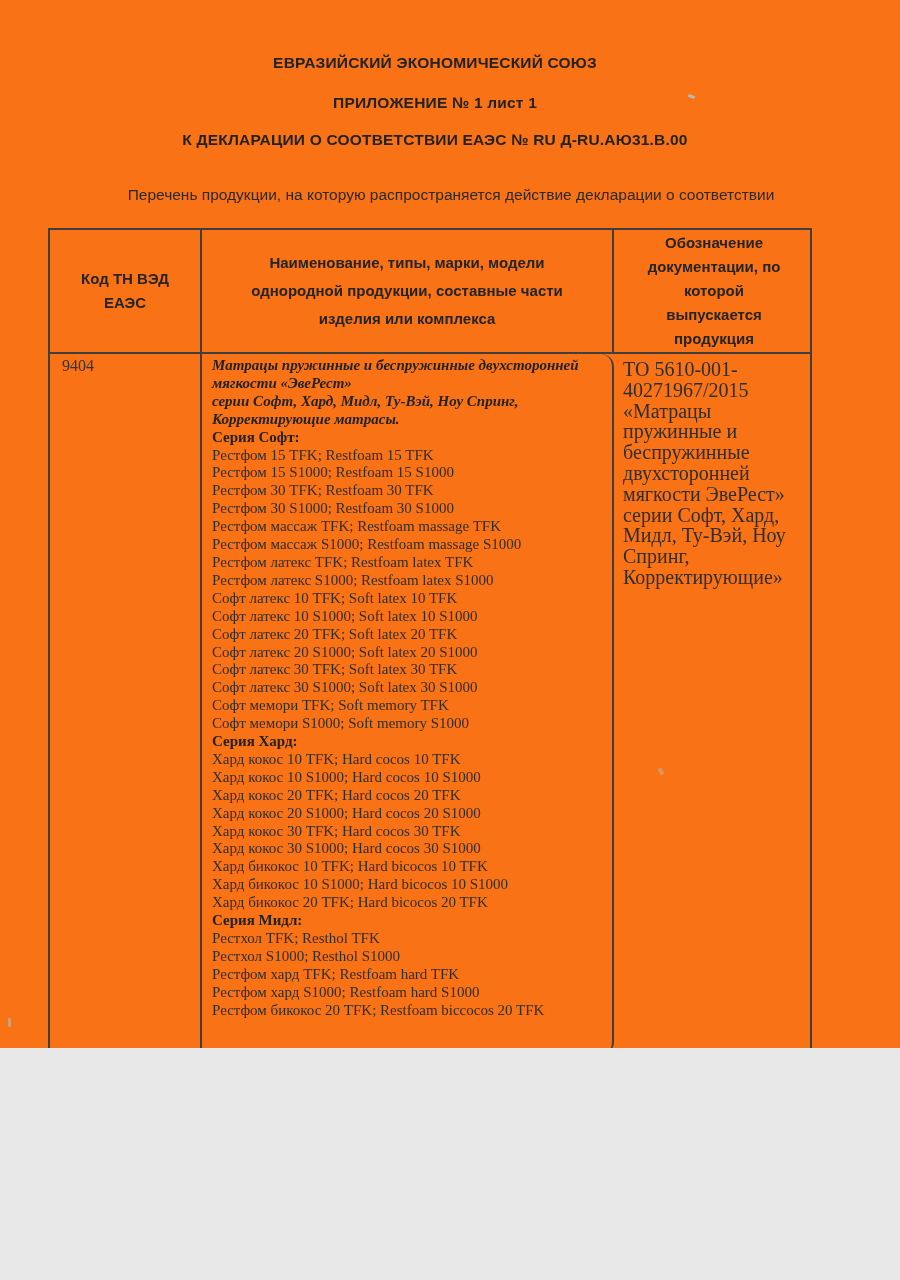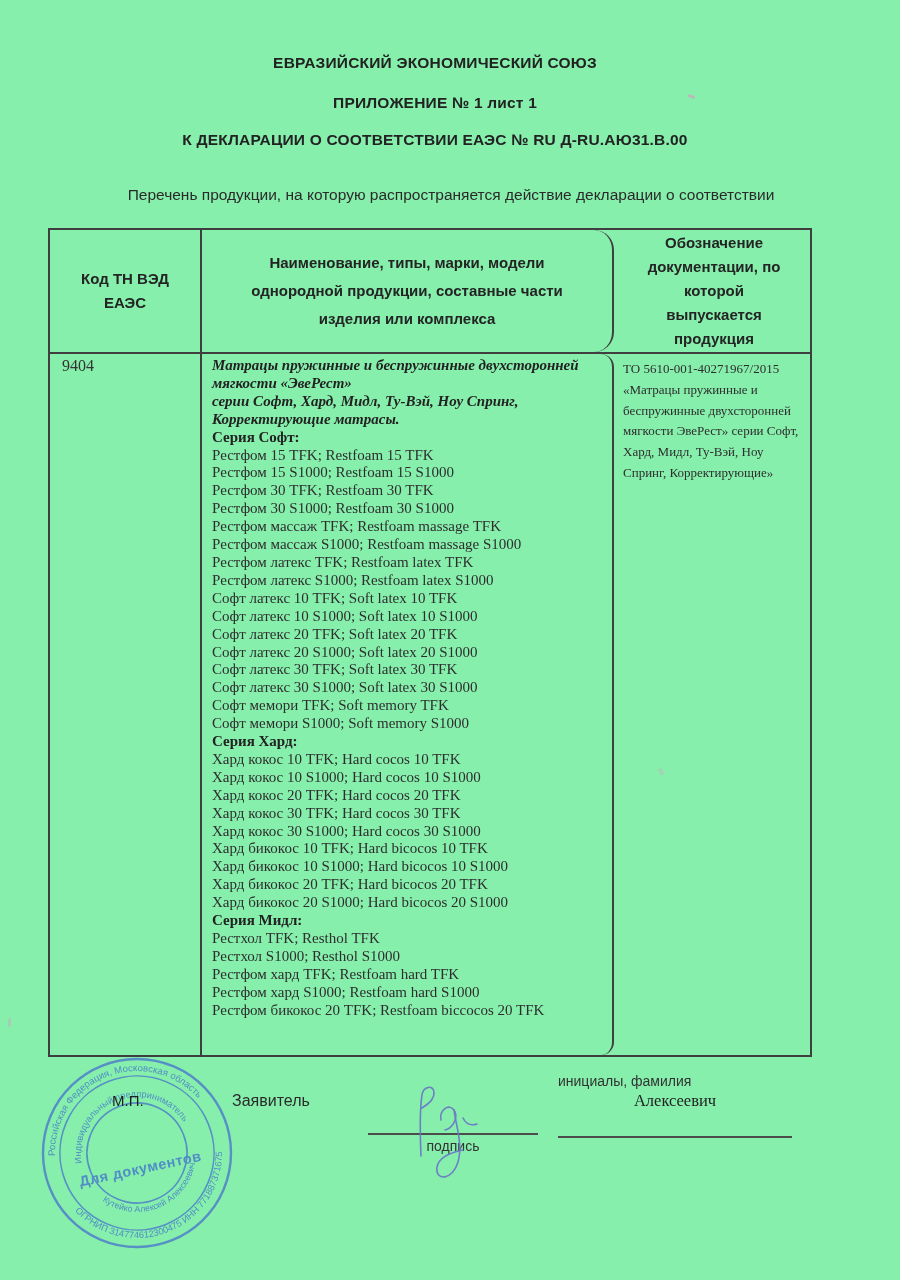--- a/index.html
+++ b/index.html
@@ -1,47 +1,47 @@
 <!DOCTYPE html>
 <html><head>
 <meta charset="utf-8">
 <style>
   html,body{margin:0;padding:0;background:#e8e8e8;}
-  .page{position:relative;width:900px;height:1280px;background:#86efac;overflow:hidden;
+  .page{position:relative;width:900px;height:1048px;background:#f97316;overflow:hidden;
         font-family:"Liberation Sans",sans-serif;color:#1c1c1c;}
   
   .hdr{position:absolute;left:0;width:870px;text-align:center;font-weight:bold;
        font-size:15.5px;letter-spacing:.2px;color:#222;}
   .t1{top:54px;}
   .t2{top:94px;}
   .t3{top:131px;}
   .sub{position:absolute;top:186px;left:16px;width:870px;text-align:center;
        font-size:15.5px;color:#2a2a2a;}
   
   .tbl{position:absolute;left:48px;top:228px;width:764px;border:2px solid #3f3f3f;
        box-sizing:border-box;background:transparent;}
   .trow{display:grid;grid-template-columns:152px 412px 200px;}
   .thead{border-bottom:2px solid #3f3f3f;height:122px;}
   .tbody{height:701px;}
   .c{box-sizing:border-box;}
   .c1,.c2{border-right:2px solid #3f3f3f;}
   .hc{display:flex;align-items:center;justify-content:center;text-align:center;
       font-weight:bold;font-size:15px;color:#242424;}
   .hc.c1{line-height:24px;padding:0 20px;}
-  .hc.c2{line-height:28px;padding:0 36px;border-radius:20px;}
+  .hc.c2{line-height:28px;padding:0 36px;}
   .hc.c3{line-height:24px;padding:0 26px;}
   .code-cell{font-family:"Liberation Serif",serif;font-size:16px;color:#333;
              padding:3px 0 0 12px;}
   .list-cell{padding:3px 6px 0 10px;font-family:"Liberation Serif",serif;
              font-size:15px;line-height:17.9px;color:#2e2e2e;border-radius:13px;}
   .pl{white-space:nowrap;}
   .pl.intro{white-space:normal;font-weight:bold;font-style:italic;color:#222;}
   .pl.sect{font-weight:bold;color:#222;}
   .doc-cell{padding:5px 14px 0 9px;font-family:"Liberation Serif",serif;
-            font-size:13px;line-height:20.8px;color:#2e2e2e;}
+            font-size:20px;line-height:20.8px;color:#2e2e2e;}
   
   .mp{position:absolute;left:112px;top:1092px;font-size:15px;color:#1f1f1f;z-index:3;}
   .applicant{position:absolute;left:232px;top:1092px;font-size:16px;color:#2b2b2b;}
   .stamp{position:absolute;left:36px;top:1052px;z-index:2;opacity:.92;}
   .sig{position:absolute;left:403px;top:1078px;z-index:2;}
   .sigline{position:absolute;left:368px;top:1133px;width:170px;height:2px;background:#4c4c4c;}
   .sigcap{position:absolute;left:368px;top:1138px;width:170px;text-align:center;
           font-size:14px;color:#333;}
   .nameblock{position:absolute;left:558px;top:1090px;width:234px;text-align:center;
              font-family:"Liberation Serif",serif;font-size:16.5px;line-height:22px;color:#222;}
@@ -89,26 +89,26 @@
           <div class="pl">Софт латекс 20 TFK; Soft latex 20 TFK</div>
           <div class="pl">Софт латекс 20 S1000; Soft latex 20 S1000</div>
           <div class="pl">Софт латекс 30 TFK; Soft latex 30 TFK</div>
           <div class="pl">Софт латекс 30 S1000; Soft latex 30 S1000</div>
           <div class="pl">Софт мемори TFK; Soft memory TFK</div>
           <div class="pl">Софт мемори S1000; Soft memory S1000</div>
           <div class="pl sect">Серия Хард:</div>
           <div class="pl">Хард кокос 10 TFK; Hard cocos 10 TFK</div>
           <div class="pl">Хард кокос 10 S1000; Hard cocos 10 S1000</div>
           <div class="pl">Хард кокос 20 TFK; Hard cocos 20 TFK</div>
+          <div class="pl">Хард кокос 20 S1000; Hard cocos 20 S1000</div>
           <div class="pl">Хард кокос 30 TFK; Hard cocos 30 TFK</div>
           <div class="pl">Хард кокос 30 S1000; Hard cocos 30 S1000</div>
           <div class="pl">Хард бикокос 10 TFK; Hard bicocos 10 TFK</div>
           <div class="pl">Хард бикокос 10 S1000; Hard bicocos 10 S1000</div>
           <div class="pl">Хард бикокос 20 TFK; Hard bicocos 20 TFK</div>
-          <div class="pl">Хард бикокос 20 S1000; Hard bicocos 20 S1000</div>
           <div class="pl sect">Серия Мидл:</div>
           <div class="pl">Рестхол TFK; Resthol TFK</div>
           <div class="pl">Рестхол S1000; Resthol S1000</div>
           <div class="pl">Рестфом хард TFK; Restfoam hard TFK</div>
           <div class="pl">Рестфом хард S1000; Restfoam hard S1000</div>
           <div class="pl">Рестфом бикокос 20 TFK; Restfoam biccocos 20 TFK</div>
         </div>
       <div class="c c3 doc-cell">ТО 5610-001-40271967/2015 «Матрацы пружинные и беспружинные двухсторонней мягкости ЭвеРест» серии Софт, Хард, Мидл, Ту-Вэй, Ноу Спринг, Корректирующие»</div>
     </div>
   </div>

